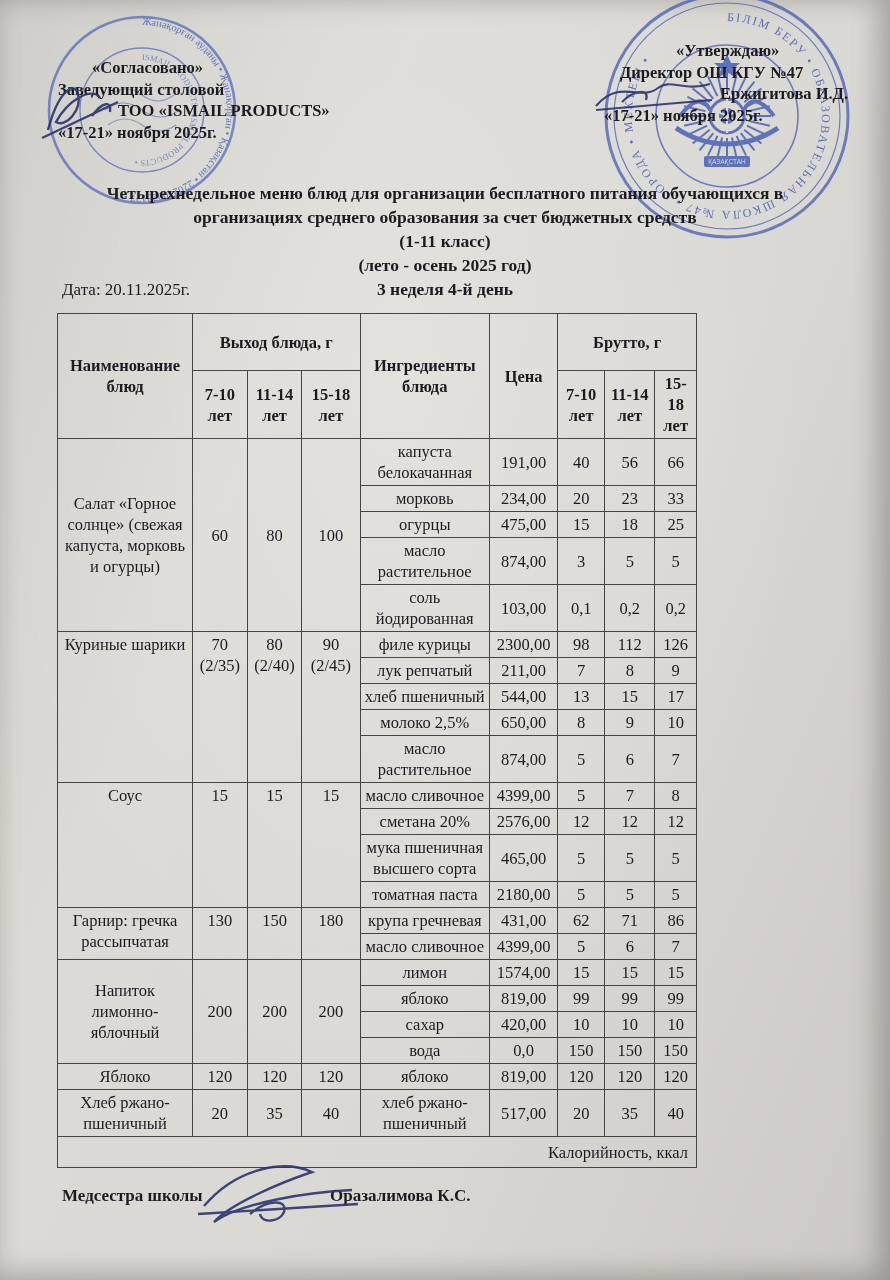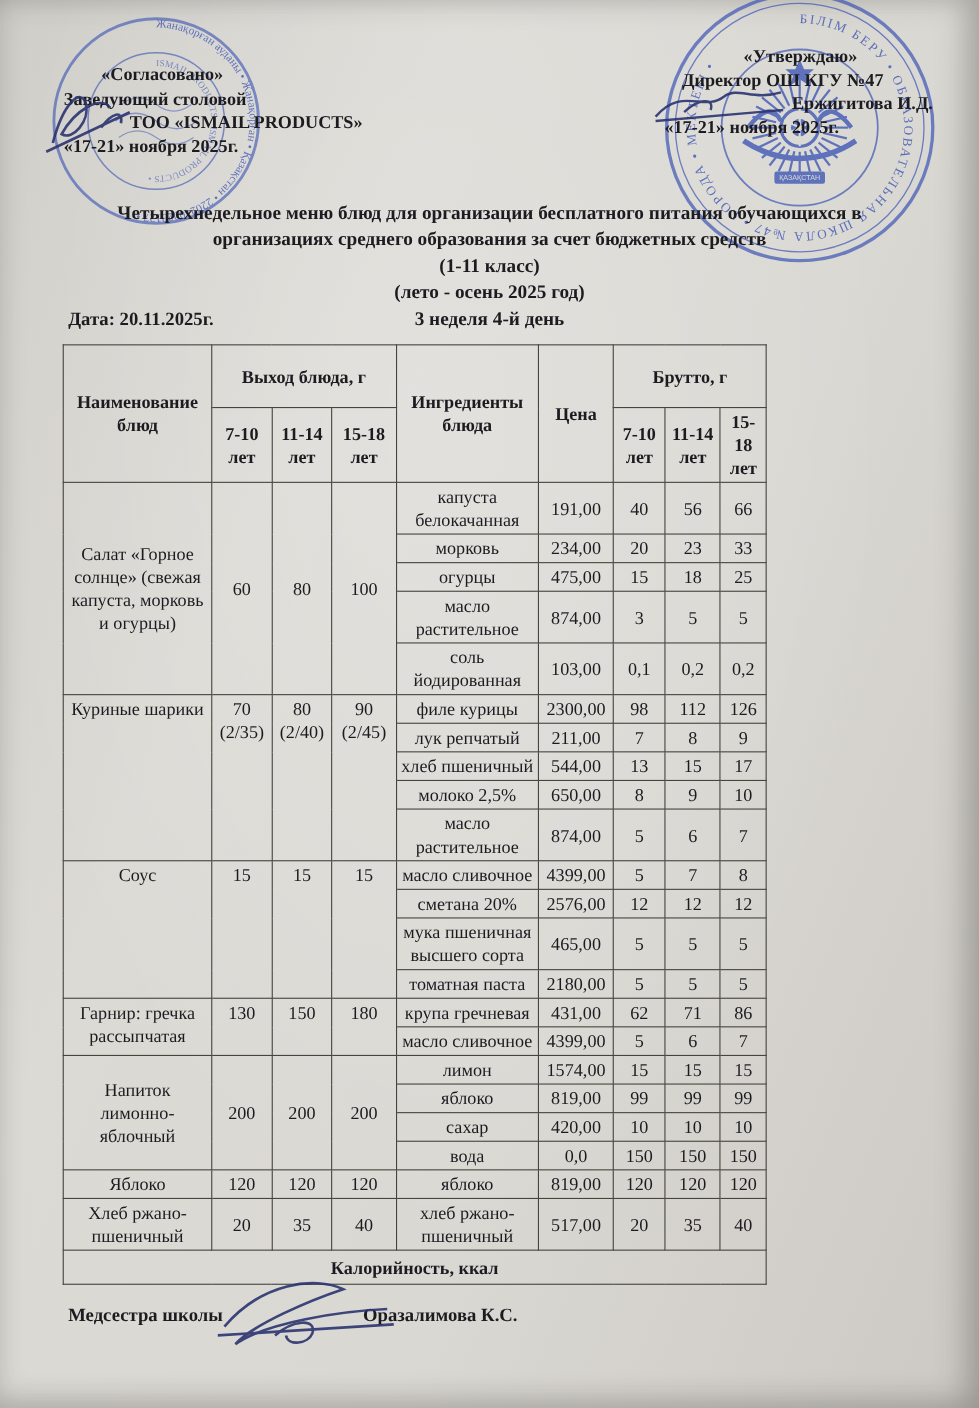--- a/index.html
+++ b/index.html
@@ -13,29 +13,29 @@
     box-shadow: inset -14px 0 26px rgba(60,58,54,.25), inset 0 -10px 24px rgba(60,58,54,.15);
   }
   .hdr{position:absolute; z-index:3; font-weight:bold; font-size:16.5px; line-height:21.5px; white-space:nowrap;}
   .hdr div{position:relative;}
   .hdr-left{left:58px; top:42px;}
   .hdr-right{left:598px; top:40px;}
   .ind1{padding-left:34px;margin-top:15px;} .ind2{padding-left:60px;}
   .ind3{padding-left:78px;} .ind4{padding-left:22px;} .ind5{padding-left:122px;text-align:center;} .ind6{padding-left:6px;}
   .title-block{position:absolute; z-index:3; top:181px; left:64px; width:762px; text-align:center;
     font-weight:bold; font-size:17.5px; line-height:24px;}
-  .date-line{position:absolute; z-index:3; left:62px; top:280px; font-weight:bold; font-size:17px;}
+  .date-line{position:absolute; z-index:3; left:62px; top:280px; font-weight:normal; font-size:17px;}
   table.menu{position:absolute; z-index:3; left:57px; top:313px; width:640px;
     border-collapse:collapse; font-size:16.5px; line-height:21px;}
   .menu th,.menu td{border:1.6px solid #45443f; padding:2px 3px; text-align:center; vertical-align:middle;}
   .menu th{font-weight:bold;}
   .menu .hrow1 th{height:52px;}
   .menu .hrow2 th{height:42px;}
   .menu td.dish-cell{padding:2px 6px;}
-  .menu td.kcal-cell{text-align:center; font-weight:bold; padding:3px 8px; height:24px;}
+  .menu td.kcal-cell{text-align:right; font-weight:normal; padding:3px 8px; height:24px;}
   .sig-block{position:absolute; z-index:3; left:62px; top:1186px; font-weight:bold; font-size:17px;}
   .sig-name{position:absolute; left:268px; top:0; white-space:nowrap;}
   .stamp{position:absolute; pointer-events:none;}
   .stamp-left{left:30px; top:5px; z-index:1;}
   .stamp-right{left:592px; top:-12px; z-index:1;}
   .sig-svg{position:absolute; pointer-events:none; z-index:4;}
   .sig-a{left:40px; top:72px;}
   .sig-b{left:592px; top:72px;}
   .sig-c{left:190px; top:1158px;}
 </style>

